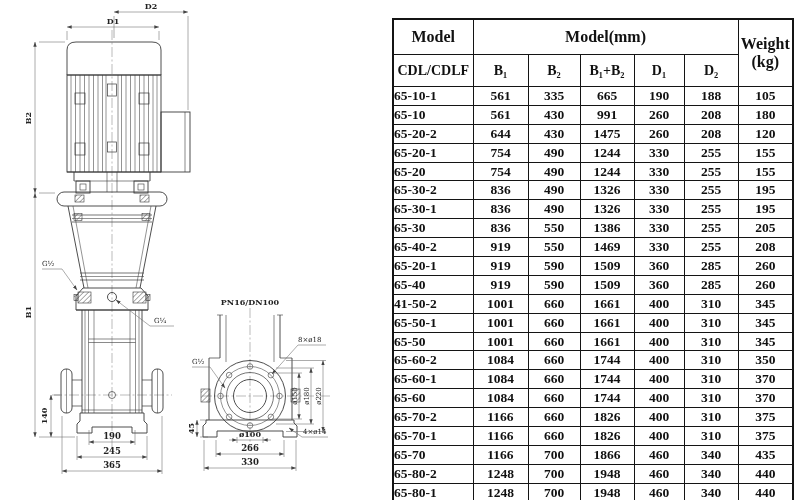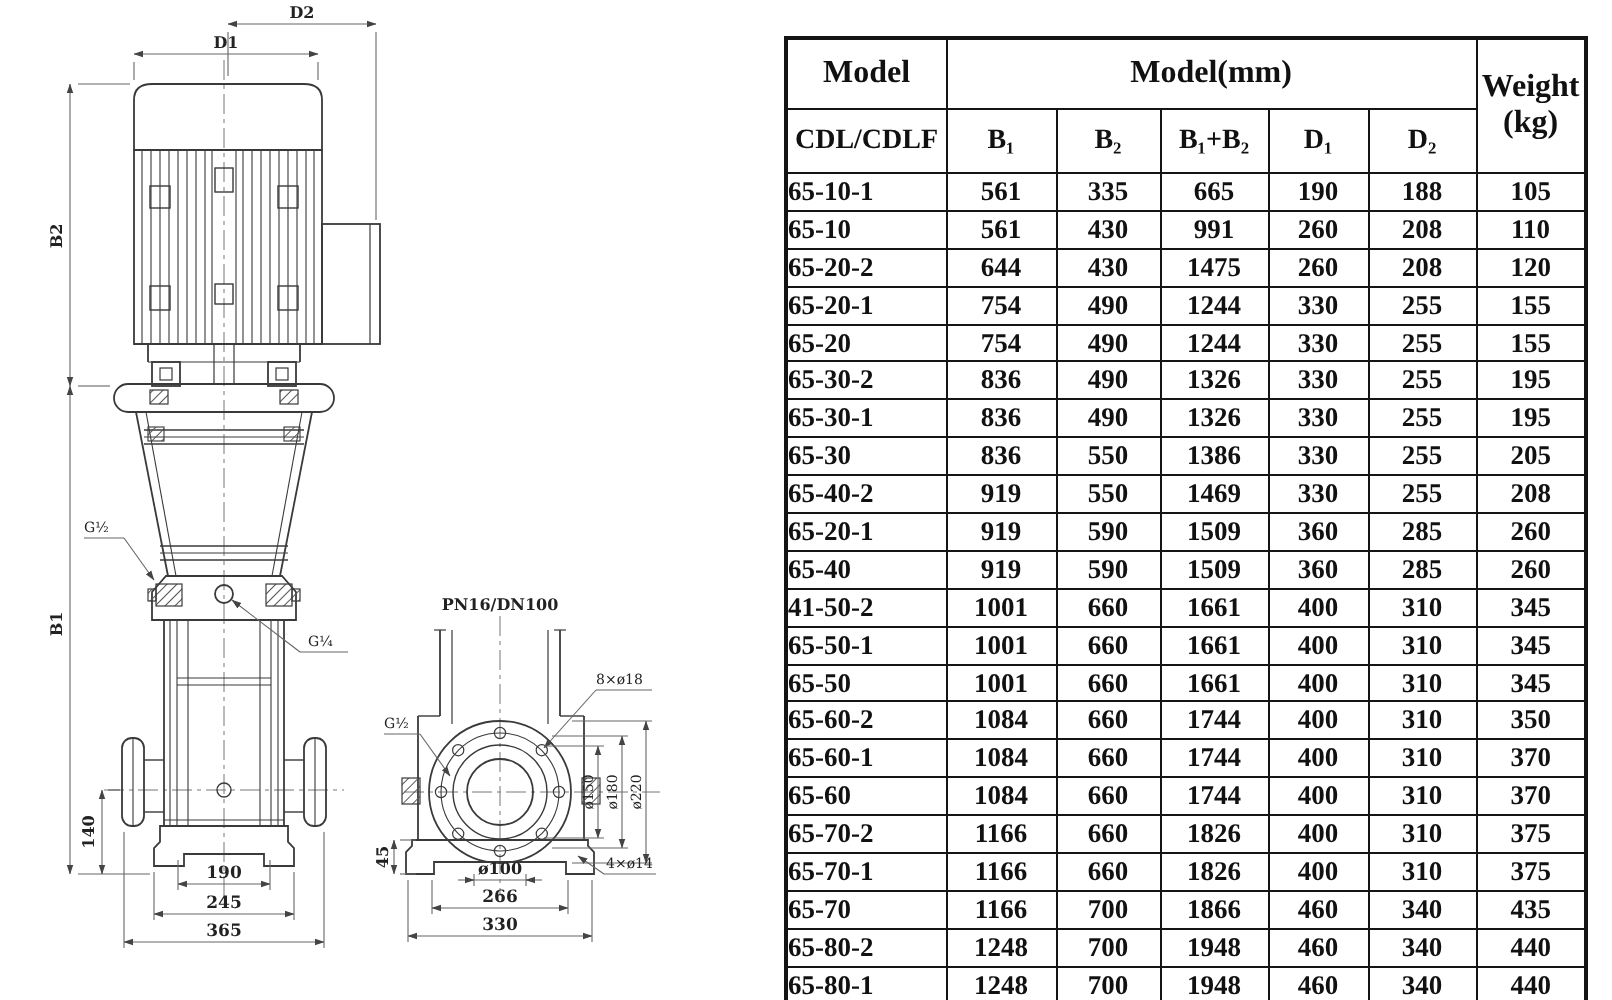--- a/index.html
+++ b/index.html
@@ -328,21 +328,21 @@
           <td class="num-cell">188</td>
           <td class="num-cell">105</td>
         </tr>
         <tr>
           <td class="model-cell">65-10</td>
           <td class="num-cell">561</td>
           <td class="num-cell">430</td>
           <td class="num-cell">991</td>
           <td class="num-cell">260</td>
           <td class="num-cell">208</td>
-          <td class="num-cell">110</td>
+          <td class="num-cell">180</td>
         </tr>
         <tr>
           <td class="model-cell">65-20-2</td>
           <td class="num-cell">644</td>
           <td class="num-cell">430</td>
           <td class="num-cell">1475</td>
           <td class="num-cell">260</td>
           <td class="num-cell">208</td>
           <td class="num-cell">120</td>
         </tr>

